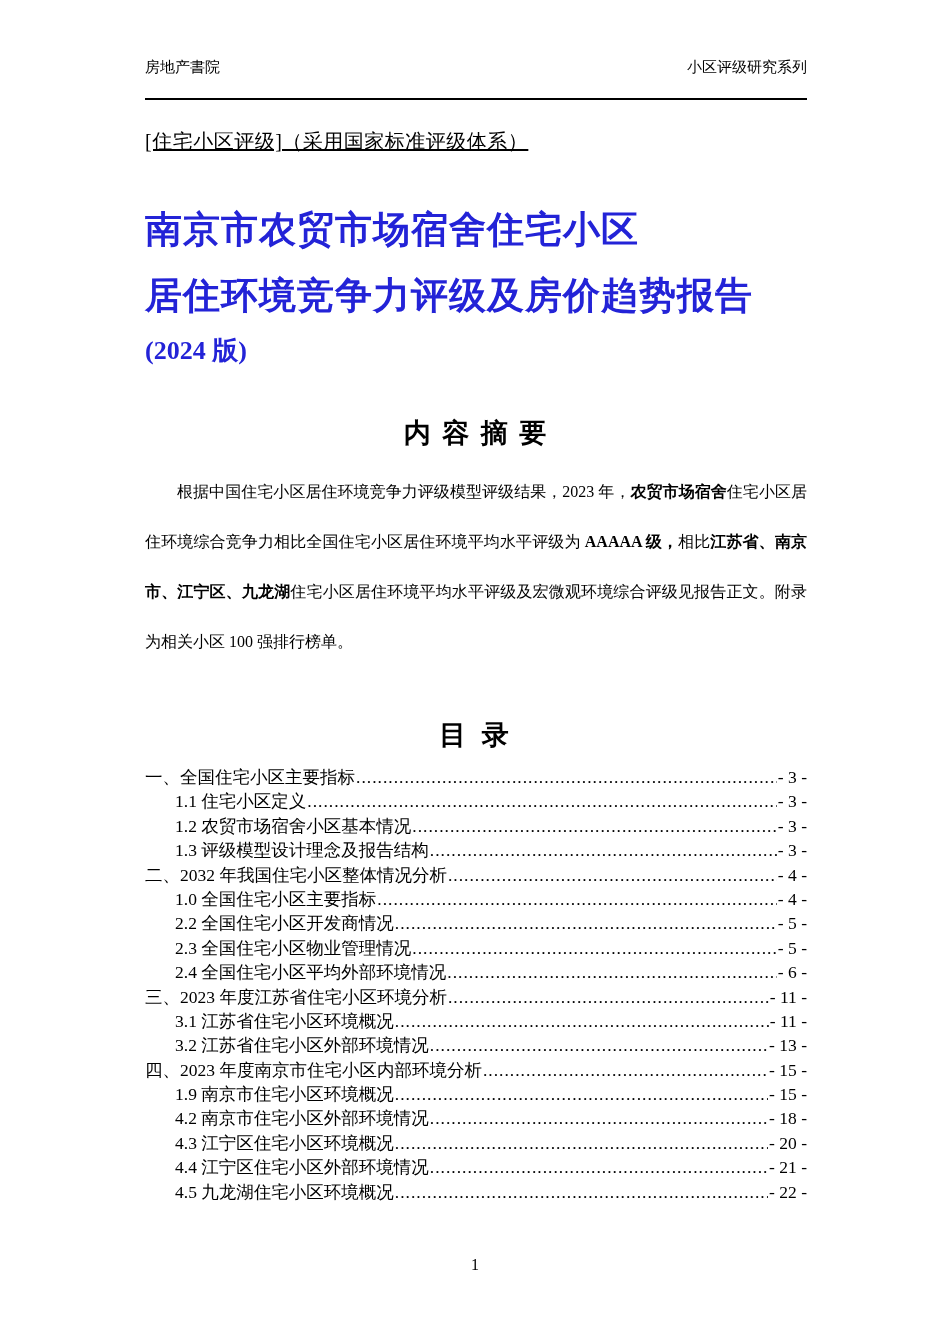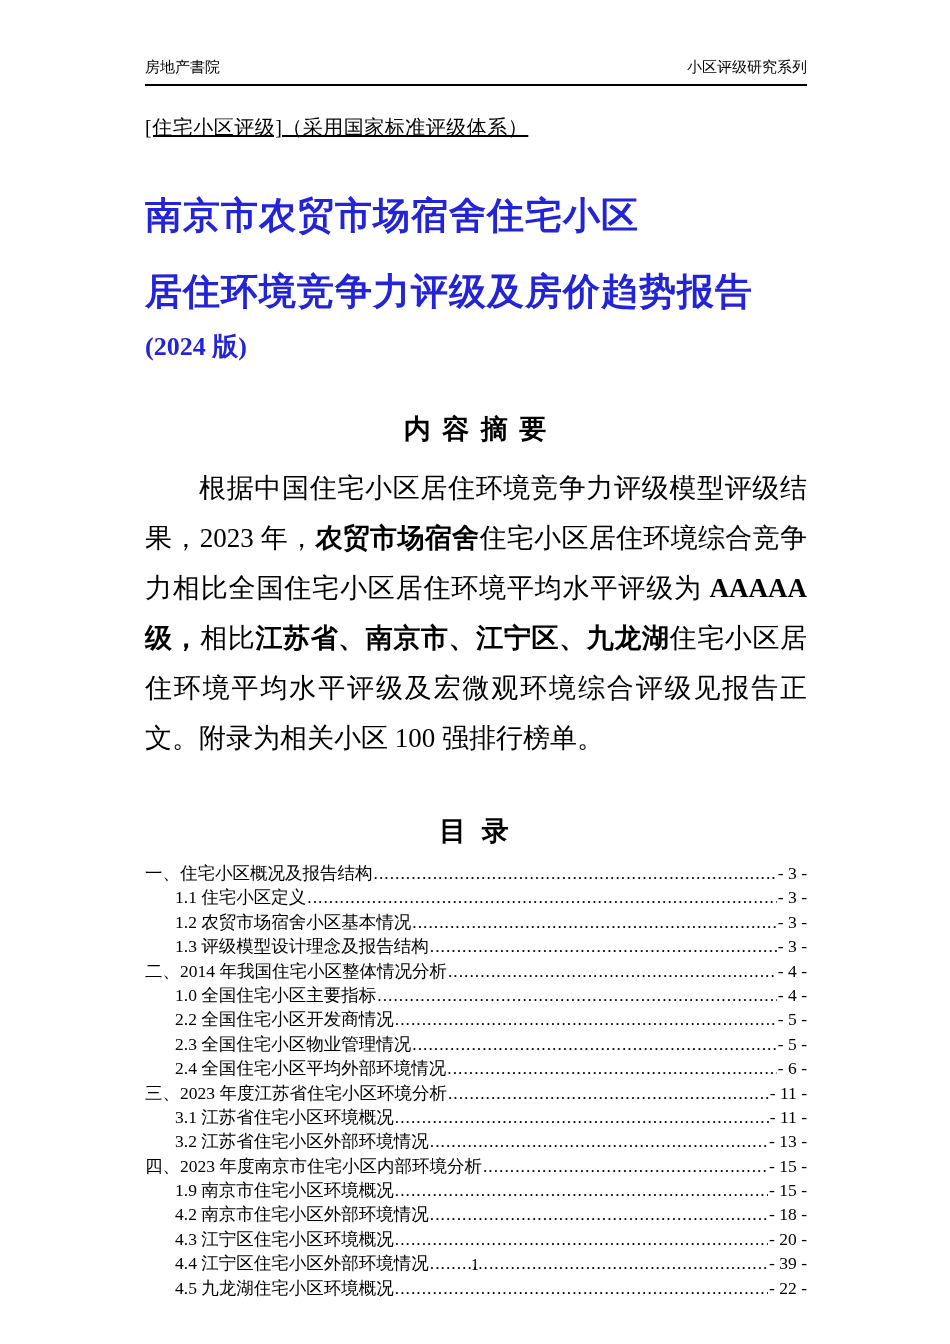--- a/index.html
+++ b/index.html
@@ -11,39 +11,39 @@
     position: relative;
     overflow: hidden;
   }
   .page { position: relative; width: 950px; height: 1344px; background: #fff; }
   .content { padding: 58px 143px 0 145px; }
 
   .header {
     display: flex; justify-content: space-between; align-items: flex-end;
     font-family: "Liberation Sans", sans-serif;
     font-size: 15px;
-    padding-bottom: 7px;
+    padding-bottom: 21px;
     border-bottom: 2px solid #000;
   }
 
   .subtitle { margin-top: 28px; font-size: 20px; font-weight: 500; letter-spacing: 0.5px; text-decoration: underline; }
 
   .title-block { text-align: left; margin-top: 50px; color: var(--title-blue, #2323d7); font-weight: bold; }
   .title-line1 { font-size: 37px; letter-spacing: 1px; }
-  .title-line2 { font-size: 37px; margin-top: 26px; letter-spacing: 1px; }
+  .title-line2 { font-size: 37px; margin-top: 16px; letter-spacing: 1px; }
   .title-version { font-size: 26px; margin-top: 12px; }
 
   .abstract-heading {
     margin-top: 47px; text-align: center;
     font-family: "Liberation Sans", sans-serif;
     font-weight: bold; font-size: 27px; letter-spacing: 2px;
   }
   .abstract-paragraph {
     margin-top: 16px;
-    font-size: 27px; line-height: 50px;
+    font-size: 16px; line-height: 50px;
     text-align: justify; text-indent: 2em;
   }
   .abstract-paragraph .bold { font-weight: bold; }
 
   .toc-heading {
     margin-top: 50px; text-align: center;
     font-family: "Liberation Sans", sans-serif;
     font-weight: bold; font-size: 27px; letter-spacing: 4px;
   }
   .toc-list { margin-top: 12px; font-size: 17.5px; }
@@ -78,41 +78,41 @@
     </div>
 
     <div class="abstract-heading">内 容 摘 要</div>
 
     <p class="abstract-paragraph"><span>根据中国住宅小区居住环境竞争力评级模型评级结果，2023 年，</span><span class="bold">农贸市场宿舍</span><span>住宅小区居住环境综合竞争力相比全国住宅小区居住环境平均水平评级为 </span><span class="bold">AAAAA 级，</span><span>相比</span><span class="bold">江苏省、南京市、江宁区、九龙湖</span><span>住宅小区居住环境平均水平评级及宏微观环境综合评级见报告正文。附录为相关小区 100 强排行榜单。</span></p>
 
     <div class="toc-heading">目 录</div>
 
     <div class="toc-list">
         <div class="toc-row level-1">
-          <span class="toc-label">一、住宅小区概况及报告结构</span>
+          <span class="toc-label">一、全国住宅小区主要指标</span>
           <span class="toc-dots">........................................................................................................................................................................................................</span>
           <span class="toc-page">- 3 -</span>
         </div>
         <div class="toc-row level-2">
           <span class="toc-label">1.1 住宅小区定义</span>
           <span class="toc-dots">........................................................................................................................................................................................................</span>
           <span class="toc-page">- 3 -</span>
         </div>
         <div class="toc-row level-2">
           <span class="toc-label">1.2 农贸市场宿舍小区基本情况</span>
           <span class="toc-dots">........................................................................................................................................................................................................</span>
           <span class="toc-page">- 3 -</span>
         </div>
         <div class="toc-row level-2">
           <span class="toc-label">1.3 评级模型设计理念及报告结构</span>
           <span class="toc-dots">........................................................................................................................................................................................................</span>
           <span class="toc-page">- 3 -</span>
         </div>
         <div class="toc-row level-1">
-          <span class="toc-label">二、2014 年我国住宅小区整体情况分析</span>
+          <span class="toc-label">二、2032 年我国住宅小区整体情况分析</span>
           <span class="toc-dots">........................................................................................................................................................................................................</span>
           <span class="toc-page">- 4 -</span>
         </div>
         <div class="toc-row level-2">
           <span class="toc-label">1.0 全国住宅小区主要指标</span>
           <span class="toc-dots">........................................................................................................................................................................................................</span>
           <span class="toc-page">- 4 -</span>
         </div>
         <div class="toc-row level-2">
           <span class="toc-label">2.2 全国住宅小区开发商情况</span>
@@ -160,21 +160,21 @@
           <span class="toc-page">- 18 -</span>
         </div>
         <div class="toc-row level-2">
           <span class="toc-label">4.3 江宁区住宅小区环境概况</span>
           <span class="toc-dots">........................................................................................................................................................................................................</span>
           <span class="toc-page">- 20 -</span>
         </div>
         <div class="toc-row level-2">
           <span class="toc-label">4.4 江宁区住宅小区外部环境情况</span>
           <span class="toc-dots">........................................................................................................................................................................................................</span>
-          <span class="toc-page">- 39 -</span>
+          <span class="toc-page">- 21 -</span>
         </div>
         <div class="toc-row level-2">
           <span class="toc-label">4.5 九龙湖住宅小区环境概况</span>
           <span class="toc-dots">........................................................................................................................................................................................................</span>
           <span class="toc-page">- 22 -</span>
         </div>
       </div>
 
   </div>
 

